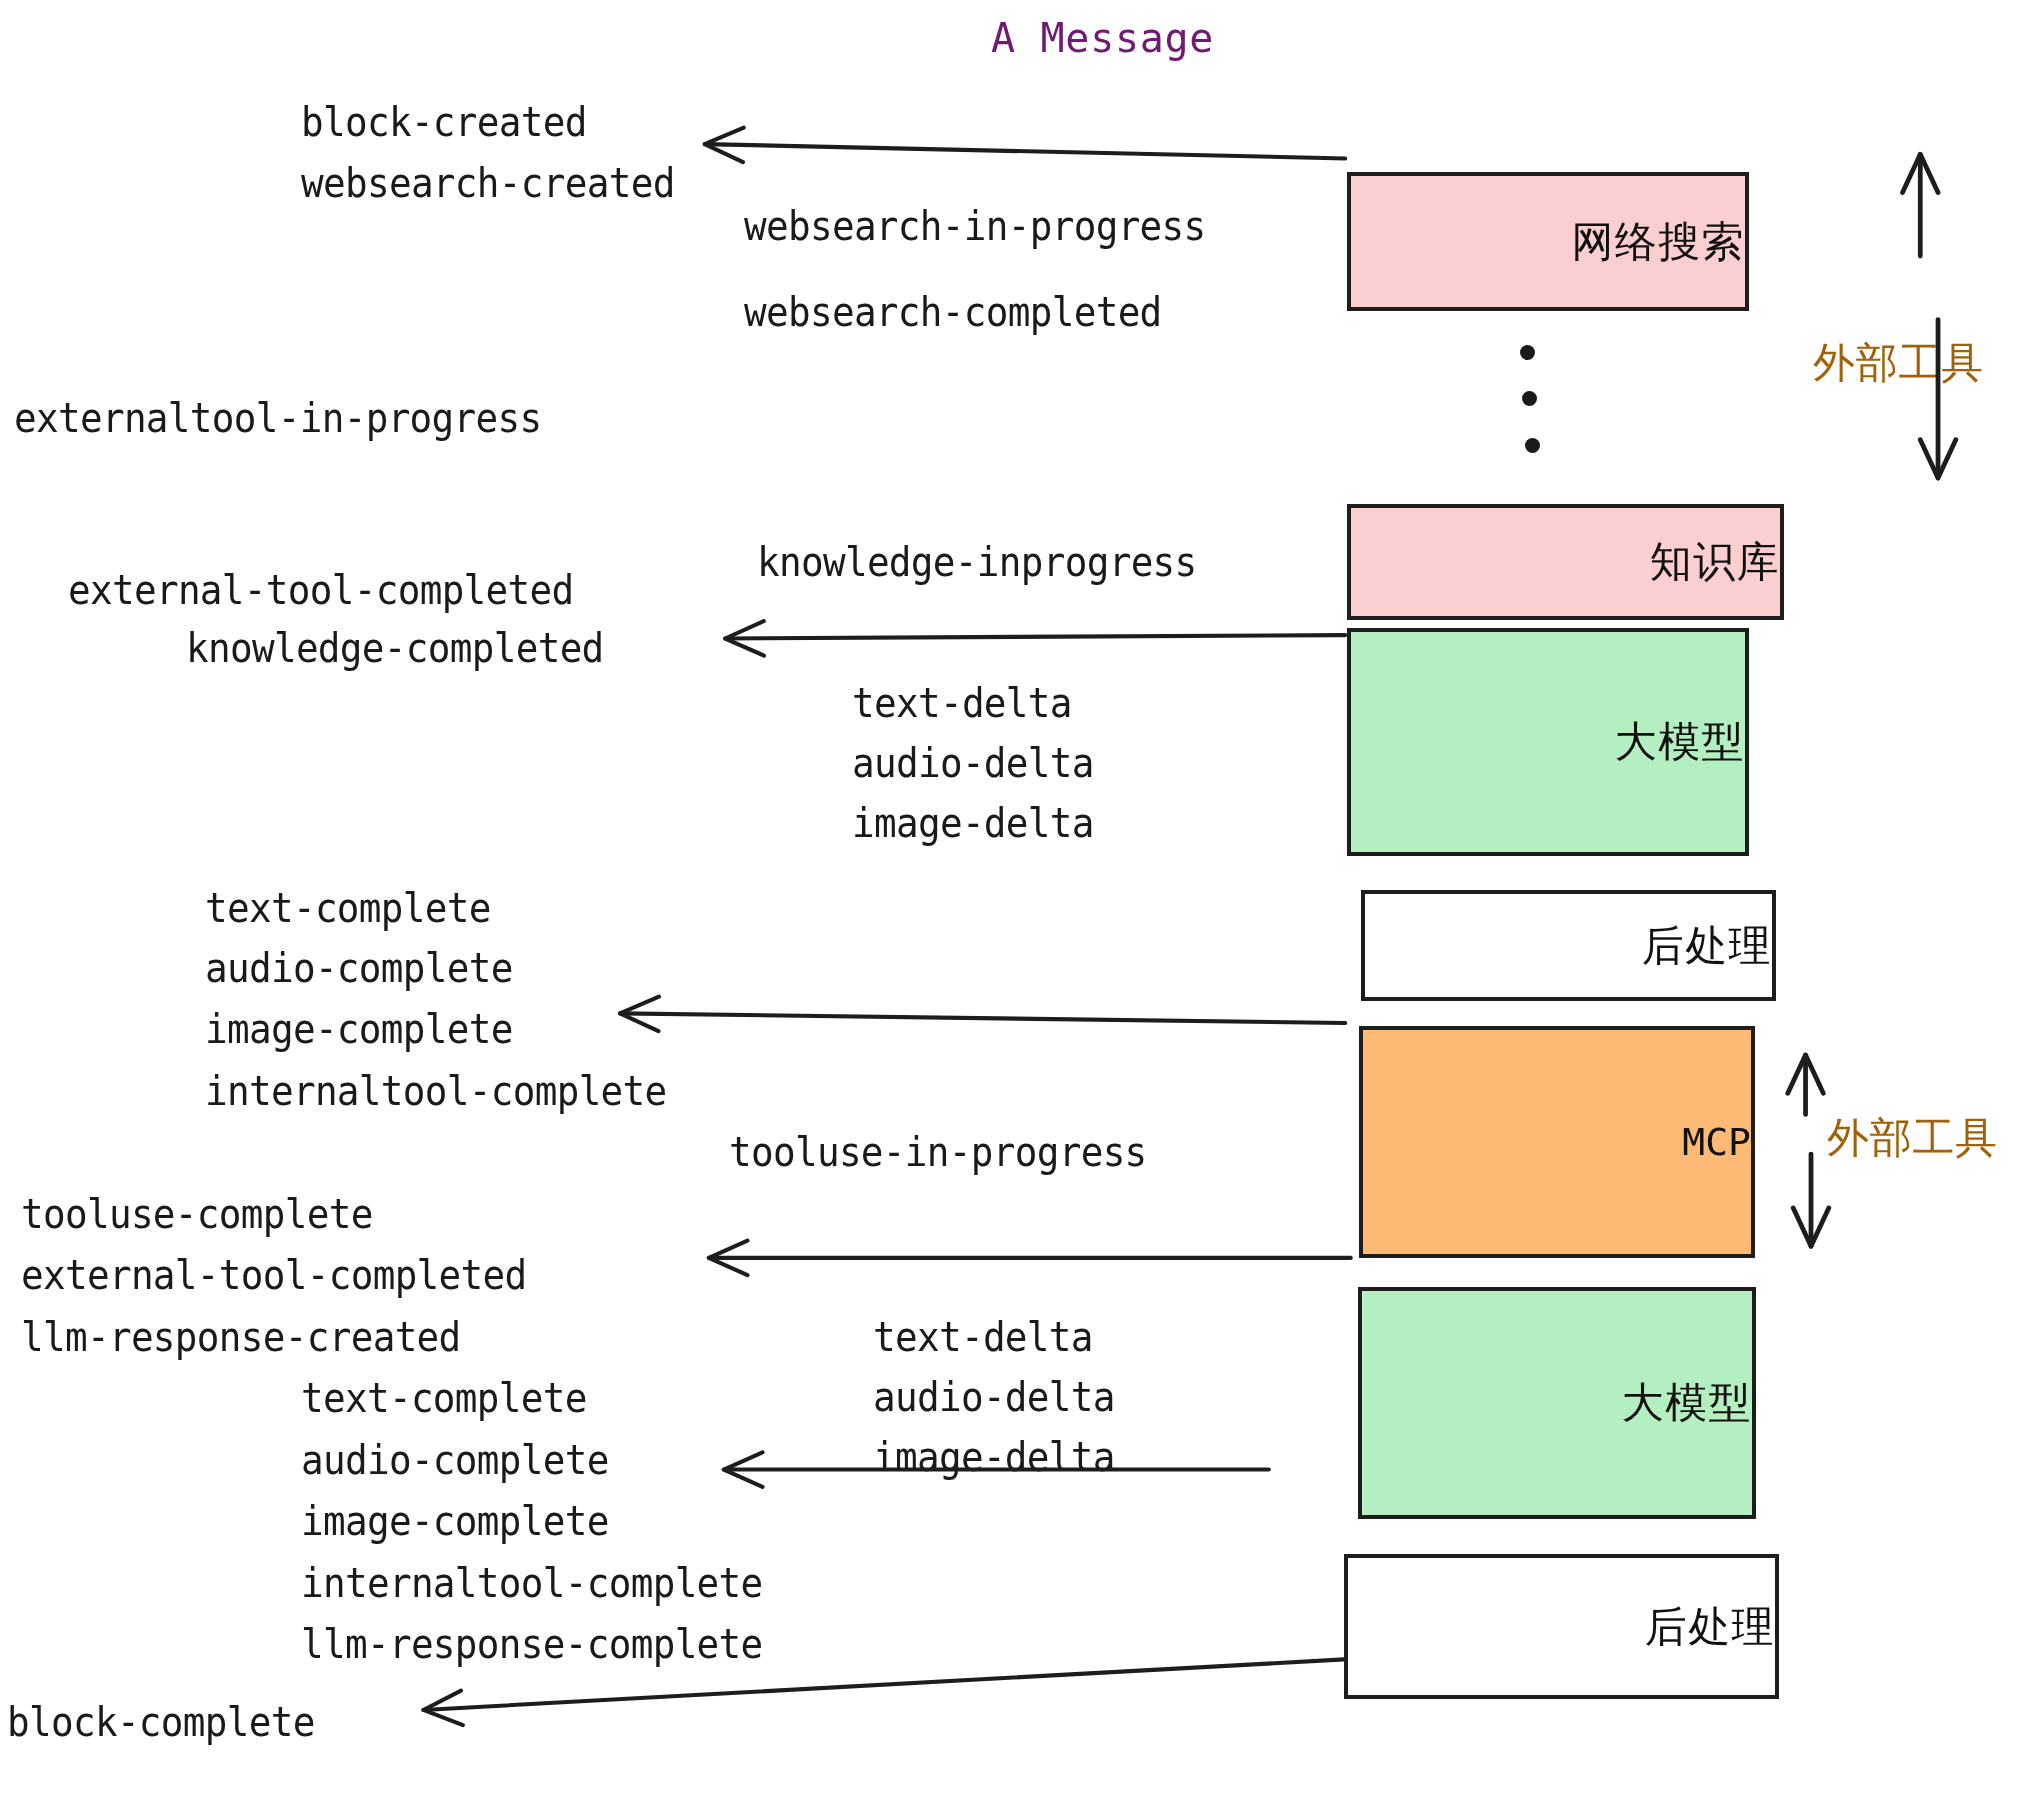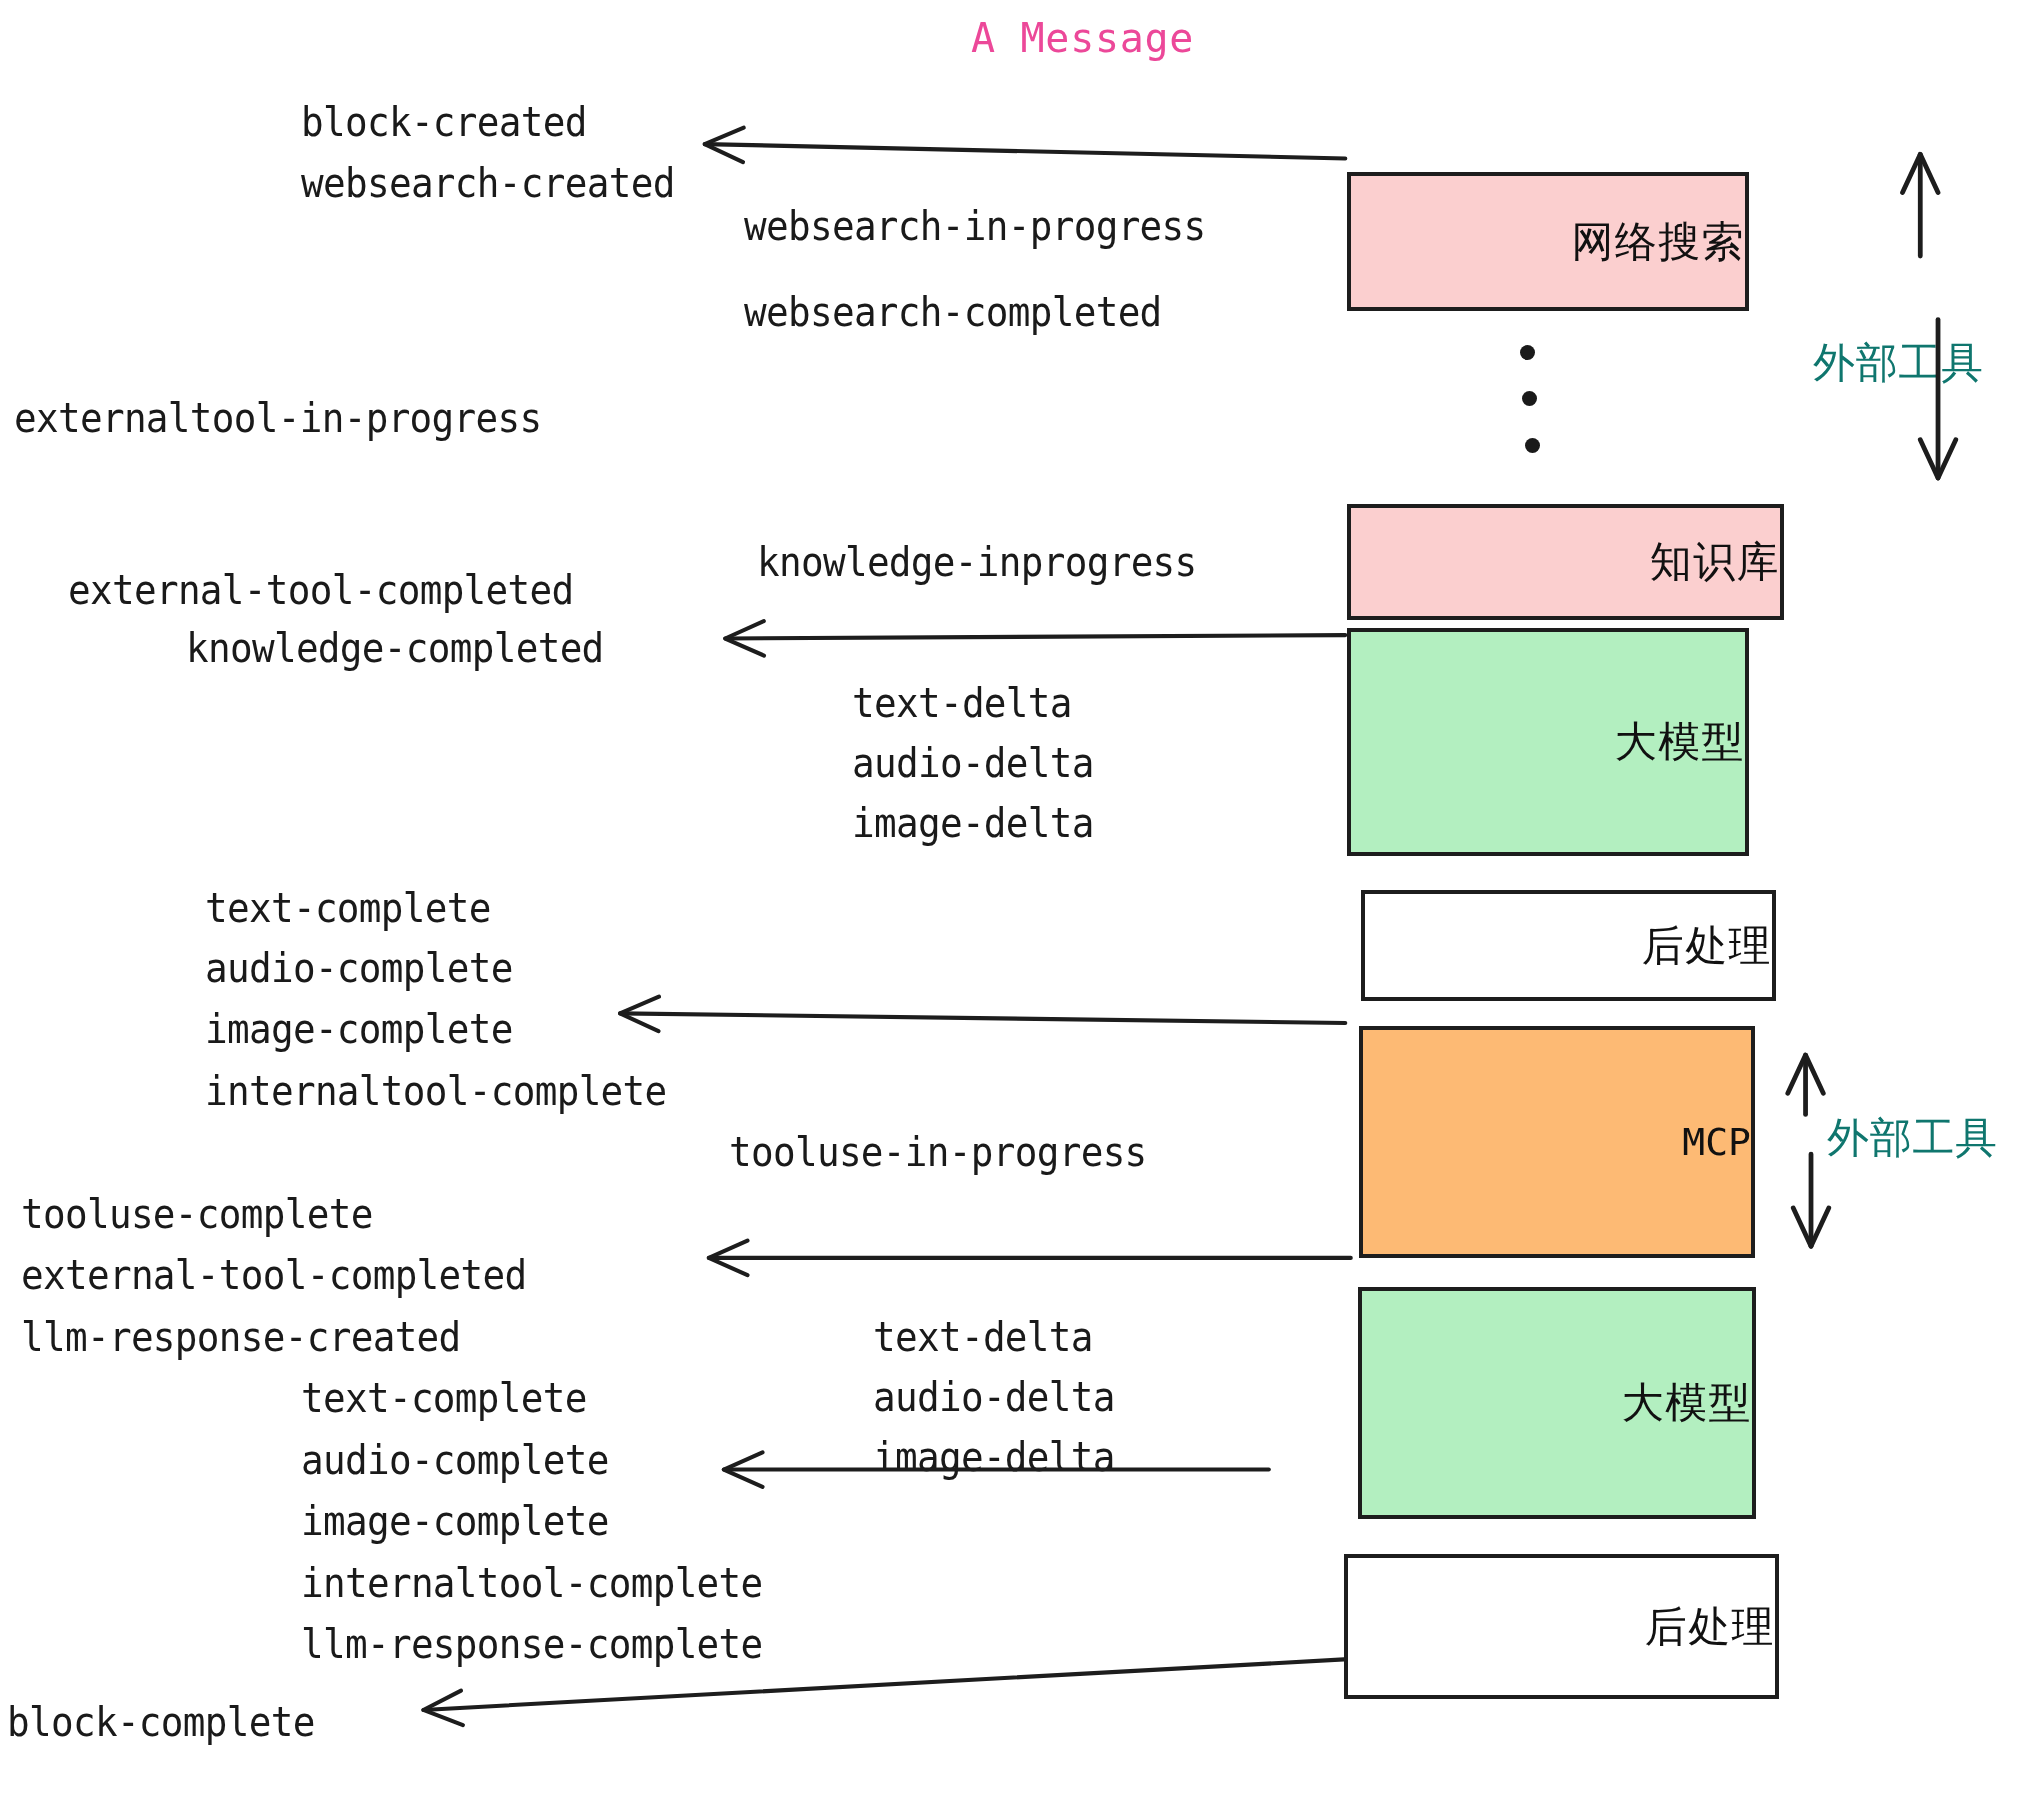--- a/index.html
+++ b/index.html
@@ -22,24 +22,25 @@
     font-family: "DejaVu Sans Mono", "Liberation Mono", monospace;
     font-size: 40px;
     line-height: 1;
     letter-spacing: -0.7px;
     transform: scaleX(0.94);
     transform-origin: left center;
   }
   .title {
     position: absolute;
     white-space: nowrap;
-    color: #ec4899;
+    color: #701a75;
     font-family: "DejaVu Sans Mono", "Liberation Mono", monospace;
     font-size: 40px;
     letter-spacing: 0.7px;
+    margin-left: 20px;
   }
   .box {
     position: absolute;
     box-sizing: border-box;
     border: 4.1px solid #1d1d1d;
     display: flex;
     align-items: center;
     justify-content: flex-end;
     color: #111111;
   }
@@ -49,21 +50,21 @@
     letter-spacing: 1.4px;
   }
   .box.latin .boxlabel {
     font-family: "DejaVu Sans Mono", "Liberation Mono", monospace;
     font-size: 38px;
     letter-spacing: 0px;
   }
   .sidelabel {
     position: absolute;
     white-space: nowrap;
-    color: #0f766e;
+    color: #a16207;
     font-family: "DejaVu Sans", "Liberation Sans", sans-serif;
     font-size: 42px;
     letter-spacing: 0.7px;
   }
   .dot {
     position: absolute;
     width: 15px;
     height: 15px;
     border-radius: 50%;
     background: #1a1a1a;

